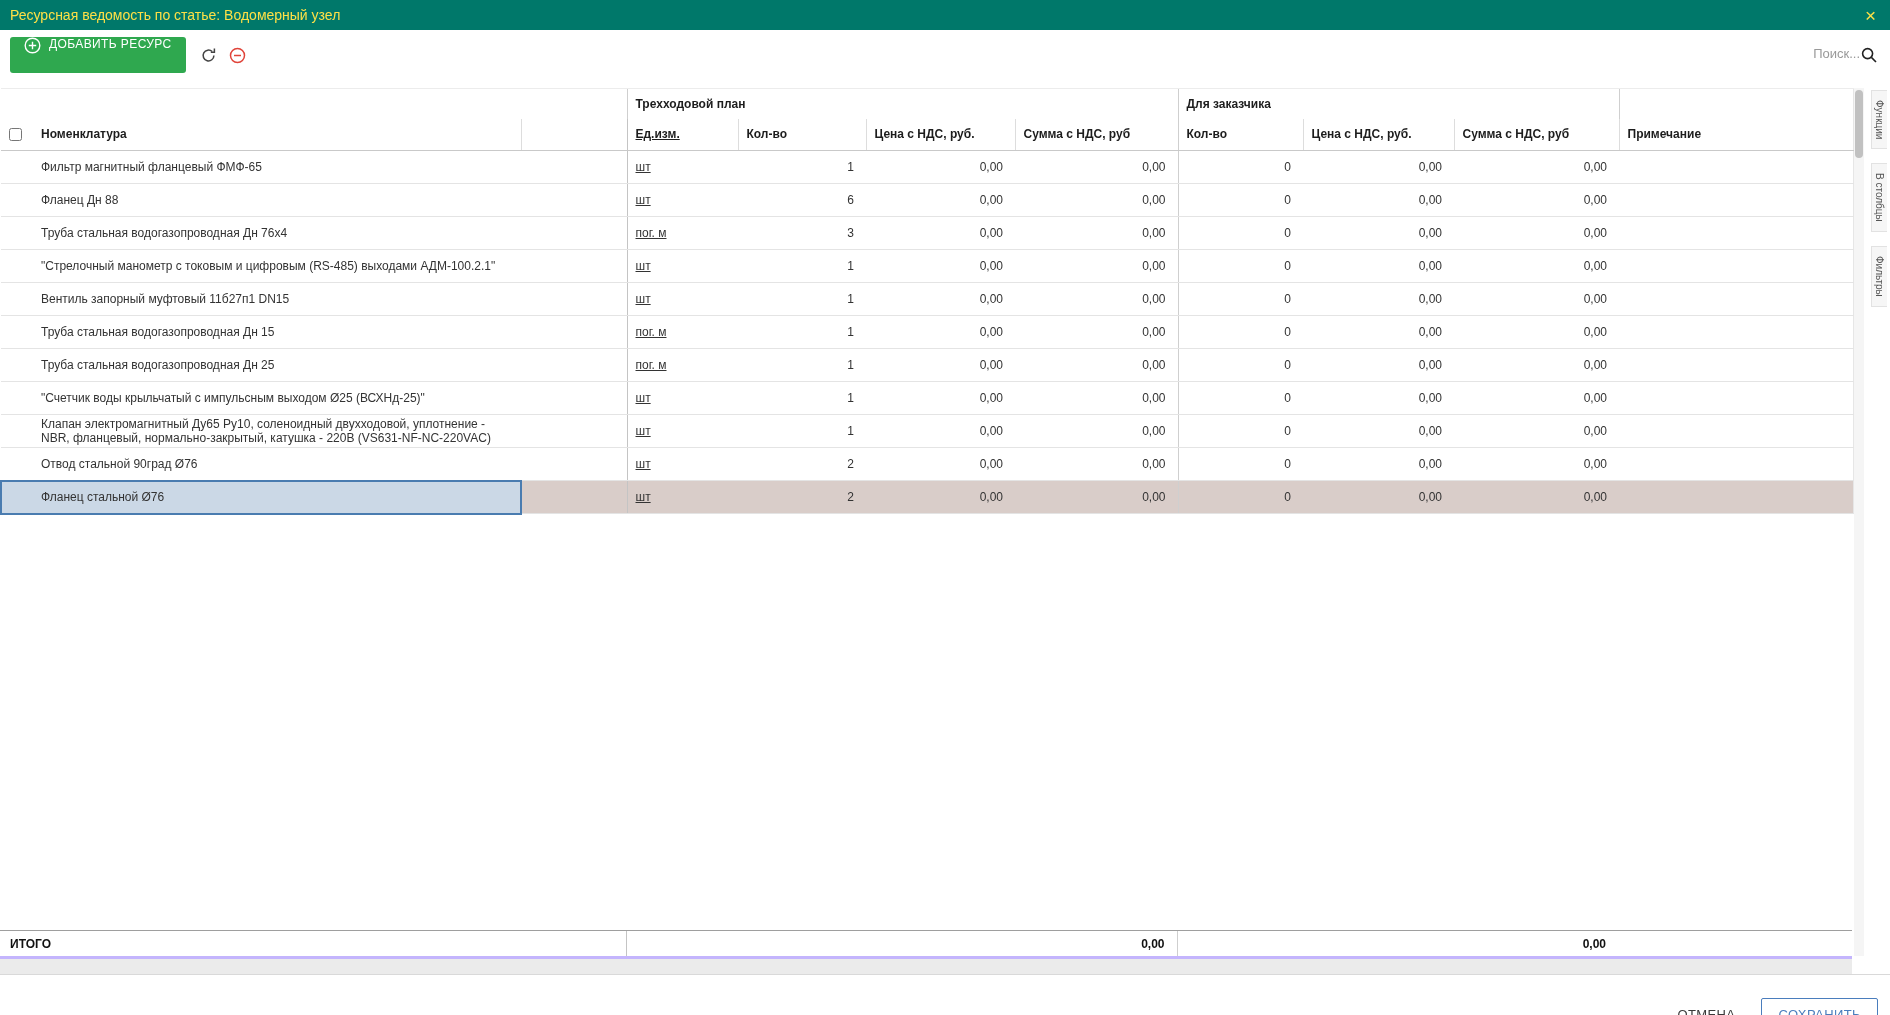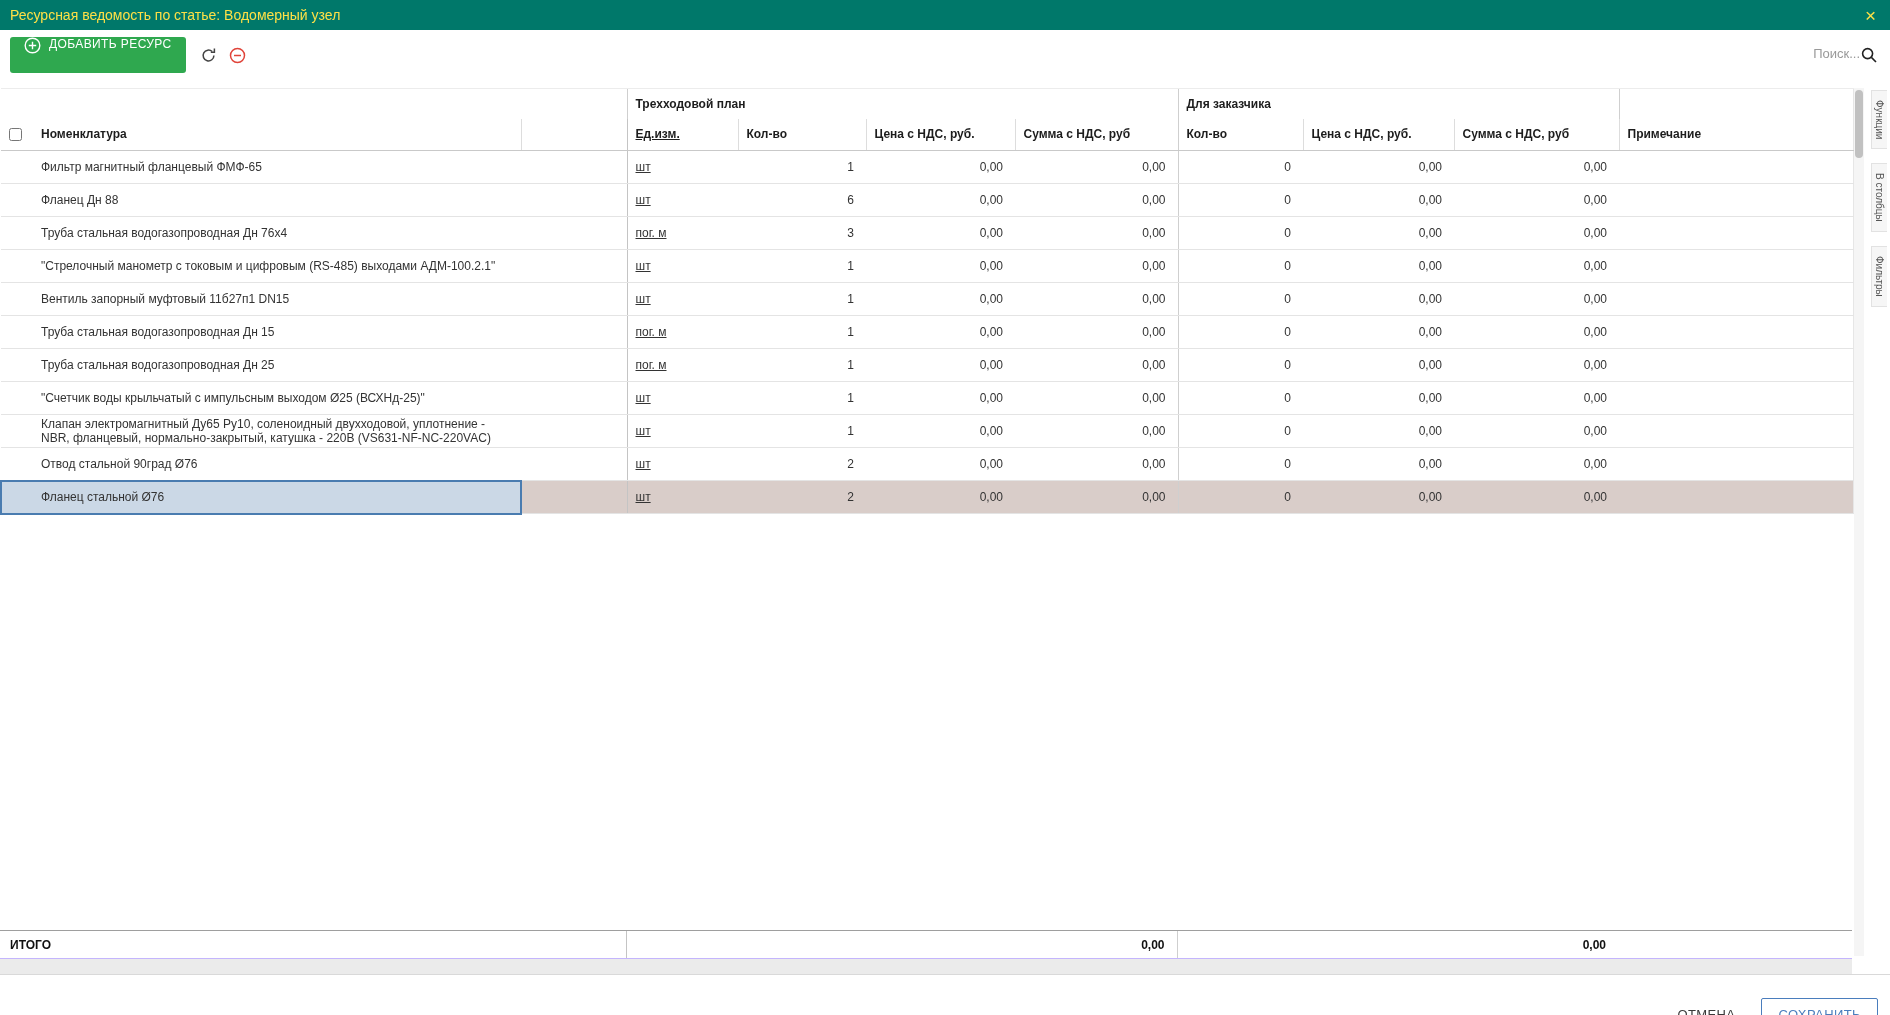--- a/index.html
+++ b/index.html
@@ -43,21 +43,21 @@
   td.vline2, th.vline2 { border-left:1px solid #cfcfcf; }
 
   tr.selected td { background:var(--selected_row_bg,#D9CDC9); }
   tr.selected td.c-check, tr.selected td.c-name { background:var(--focus_cell_bg,#CBD8E6); }
   tr.selected td.c-check { border-top:2px solid var(--focus_border,#4A7CB0); border-bottom:2px solid var(--focus_border,#4A7CB0); border-left:2px solid var(--focus_border,#4A7CB0); }
   tr.selected td.c-name  { border-top:2px solid var(--focus_border,#4A7CB0); border-bottom:2px solid var(--focus_border,#4A7CB0); border-right:2px solid var(--focus_border,#4A7CB0); }
 
   
   .total-bar { position:absolute; top:930px; left:0; width:1852px; }
   .total-bar table { width:1852px; table-layout:fixed; border-collapse:collapse; font-size:12px; }
-  .total-row td { height:28px; padding:0 24px; border-top:1px solid #9e9e9e; border-bottom:1px solid #c4b5fd;
+  .total-row td { height:28px; padding:0 24px; border-top:1px solid #9e9e9e; border-bottom:5px solid #c4b5fd;
     font-weight:bold; color:#111; background:#fff; }
   .t-label { padding-left:10px !important; }
 
   
   .hscroll { position:absolute; top:959px; left:0; width:1852px; height:15px; background:#ebebeb; }
 
   
   .footer { position:absolute; top:974px; left:0; right:0; height:41px; background:#fff; border-top:1px solid #d9d9d9; }
   .footer-buttons { position:absolute; right:12px; top:23px; display:flex; gap:14px; }
   .cancel-btn { background:none; border:none; color:#3a3a3a; font-size:13px; letter-spacing:.4px;

